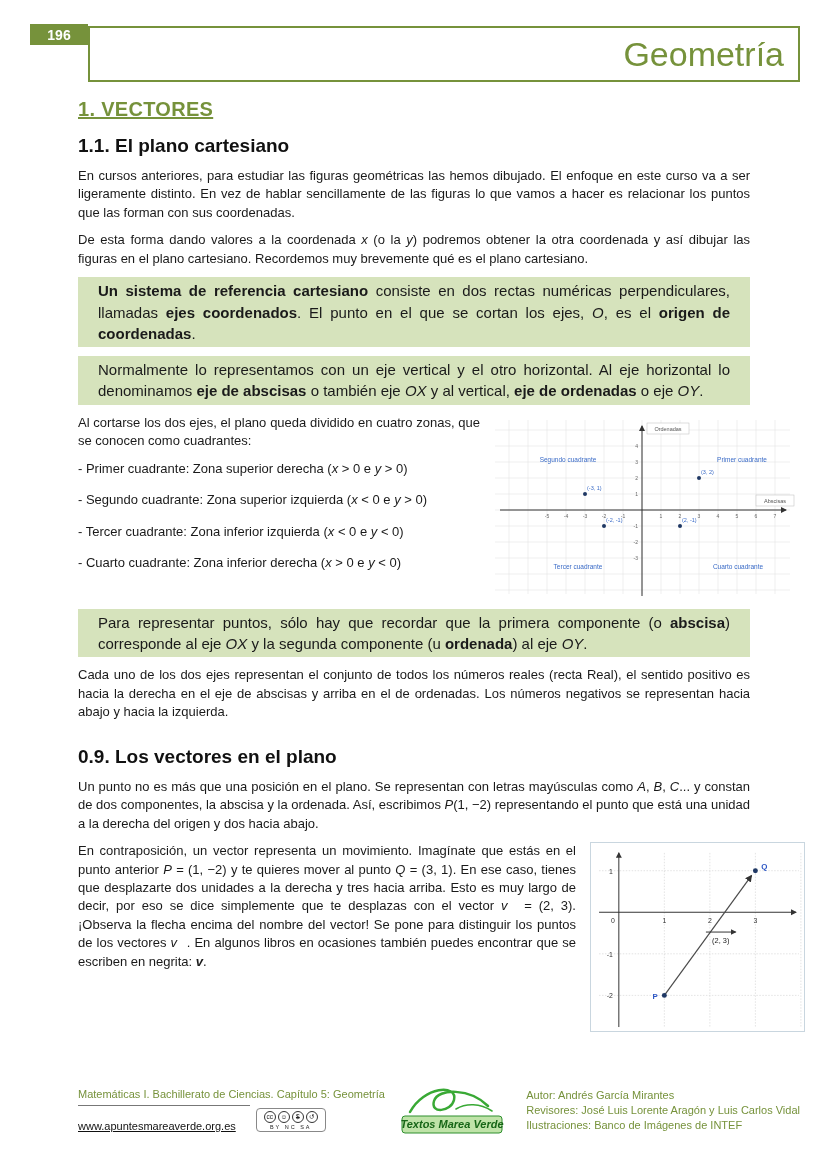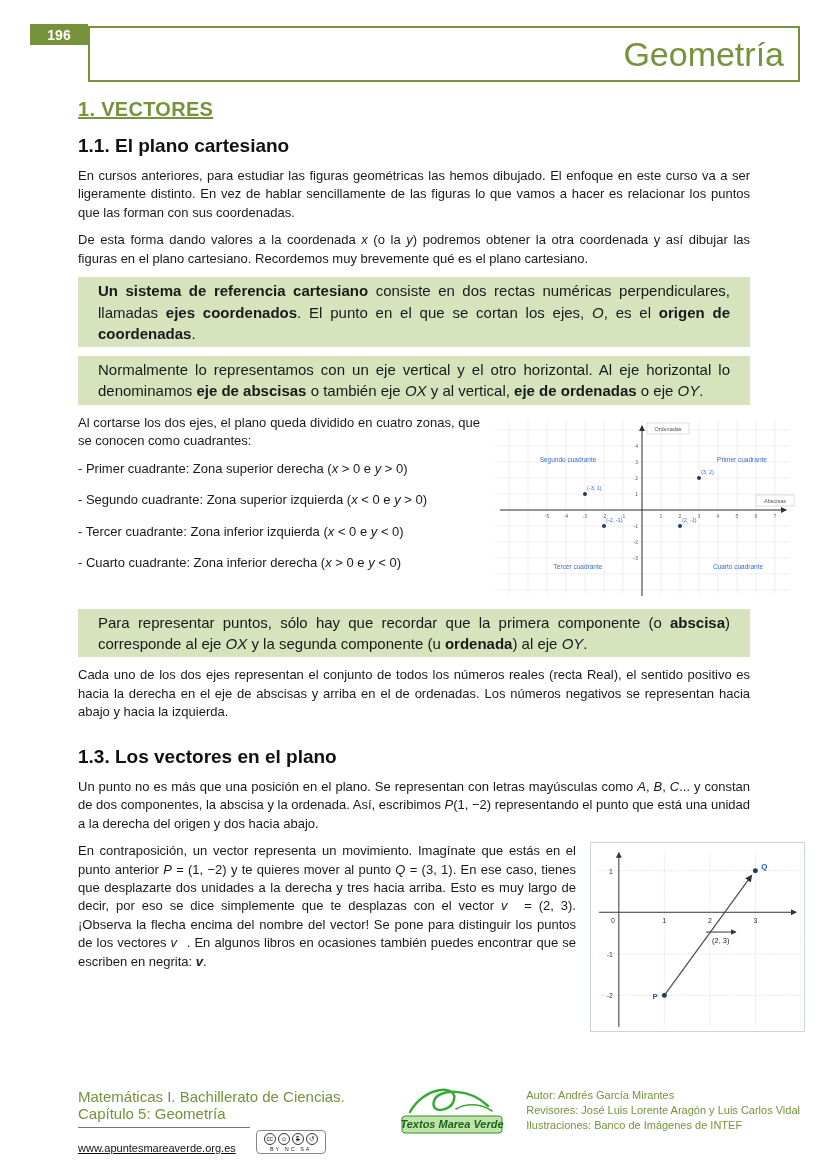--- a/index.html
+++ b/index.html
@@ -45,21 +45,21 @@
   .lblbox{fill:#fff;stroke:#bbb;stroke-width:.5}
   .pt{fill:var(--navy)}
   .ptlbl{font-size:5.5px;fill:var(--blue)}
   .pq{font-size:8px;fill:#2b55c4;font-weight:bold}
   .vecline{stroke:#4a4a4a;stroke-width:1.2}
   .notarrow{stroke:#333;stroke-width:1}
   .veclbl{font-size:7.5px;fill:#222}
 
   
   .footer-left{position:absolute;left:78px;top:1088px;width:310px}
-  .fl1{color:var(--olive);font-size:15px}
+  .fl1{color:var(--olive);font-size:11px}
   .flrule{width:172px;border-top:1px solid #777;margin:5px 0 8px}
   .flrow{display:flex;align-items:flex-end;gap:20px}
   .flink{color:#111;font-size:11px;text-decoration:underline;cursor:pointer}
   .ccbadge{border:1px solid #888;border-radius:4px;padding:2px 7px 1px;display:flex;flex-direction:column;
     align-items:center;background:#fff;margin-top:-6px}
   .ccrow{display:flex;gap:2px}
   .cci{width:12px;height:12px;border:1px solid #333;border-radius:50%;font-size:6.5px;line-height:1;
     display:flex;align-items:center;justify-content:center;color:#222}
   .nc{text-decoration:line-through}
   .cclbl{font-size:5.5px;letter-spacing:2px;color:#222;margin-top:1px}
@@ -172,21 +172,21 @@
             <text x="116" y="108" class="ptlbl">(-2, -1)</text>
             <circle cx="190" cy="112" r="2" class="pt"></circle>
             <text x="192" y="108" class="ptlbl">(2, -1)</text>
           </g>
       </svg>
     </div>
 
     <div class="gbox"><span class="">Para representar puntos, sólo hay que recordar que la primera componente (o </span><span class="b">abscisa</span><span class="">) corresponde al eje </span><span class="i">OX</span><span class=""> y la segunda componente (u </span><span class="b">ordenada</span><span class="">) al eje </span><span class="i">OY</span><span class="">.</span></div>
     <p>Cada uno de los dos ejes representan el conjunto de todos los números reales (recta Real), el sentido positivo es hacia la derecha en el eje de abscisas y arriba en el de ordenadas. Los números negativos se representan hacia abajo y hacia la izquierda.</p>
 
-    <h2 class="mt">1.3. Los vectores en el plano</h2>
+    <h2 class="mt">0.9. Los vectores en el plano</h2>
     <p><span class="">Un punto no es más que una posición en el plano. Se representan con letras mayúsculas como </span><span class="i">A</span><span class="">, </span><span class="i">B</span><span class="">, </span><span class="i">C</span><span class="">... y constan de dos componentes, la abscisa y la ordenada. Así, escribimos </span><span class="i">P</span><span class="">(1, −2)</span><span class=""> representando el punto que está una unidad a la derecha del origen y dos hacia abajo.</span></p>
 
     <div class="row row2">
       <div class="col-text2">
         <p><span class="">En contraposición, un vector representa un movimiento. Imagínate que estás en el punto anterior </span><span class="i">P</span><span class=""> = (1, −2)</span><span class=""> y te quieres mover al punto </span><span class="i">Q</span><span class=""> = (3, 1)</span><span class="">. En ese caso, tienes que desplazarte dos unidades a la derecha y tres hacia arriba. Esto es muy largo de decir, por eso se dice simplemente que te desplazas con el vector </span><span class="i">v⃗</span><span class=""> = (2, 3). ¡Observa la flecha encima del nombre del vector! Se pone para distinguir los puntos de los vectores </span><span class="i">v⃗</span><span class="">. En algunos libros en ocasiones también puedes encontrar que se escriben en negrita: </span><span class="b i">v</span><span class="">.</span></p>
       </div>
 
       <svg id="fig2" width="215" height="190" viewBox="0 0 215 190">
         <defs>
           <marker id="arr2" markerWidth="7" markerHeight="7" refX="5" refY="3" orient="auto">

